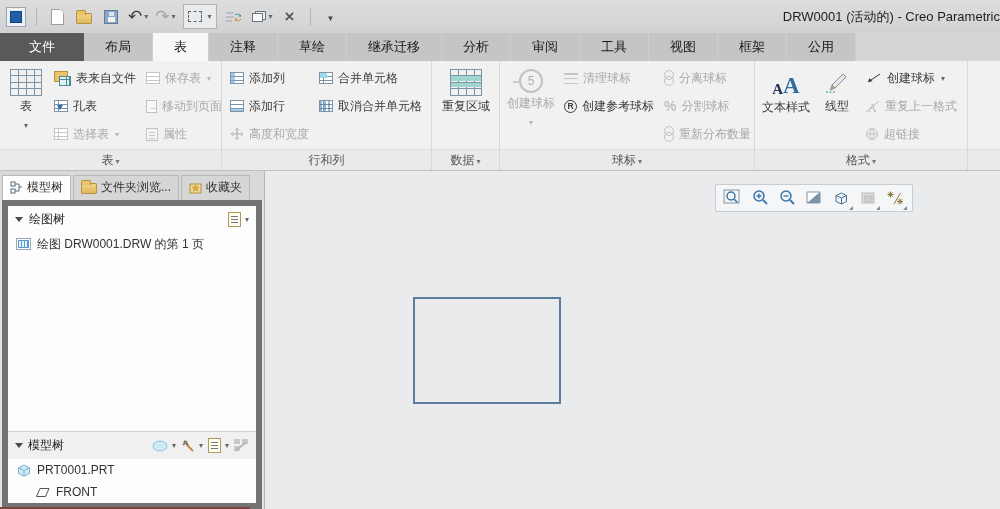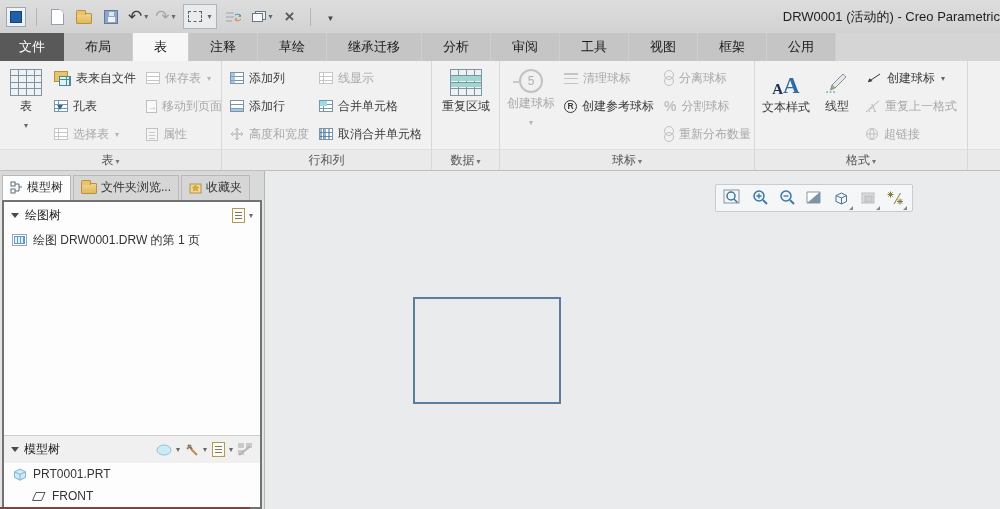--- a/index.html
+++ b/index.html
@@ -9,21 +9,21 @@
   
   .titlebar { height:33px; background:linear-gradient(#dddddd,#d2d2d2); display:flex; align-items:center; padding:0 6px; position:relative; }
   .qat { display:flex; align-items:center; gap:7px; }
   .vsep { width:1px; height:18px; background:#b5b5b5; margin:0 3px; }
   .qbtn { height:24px; min-width:20px; display:flex; align-items:center; justify-content:center; position:relative; }
   .title { position:absolute; left:340px; right:0; text-align:right; font-size:13px; color:#1e1e1e; pointer-events:none; }
   .ddg::after { content:"▾"; font-size:8px; color:#666; margin-left:2px; }
 
   
   .tabrow { height:28px; display:flex; background:#d5d5d5; }
-  .ftab { width:64px; background:#595959; color:#fff; font-size:13px; display:flex; align-items:center; justify-content:center; }
+  .ftab { width:84px; background:#595959; color:#fff; font-size:13px; display:flex; align-items:center; justify-content:center; }
   .tabs { display:flex; background:#c5c5c5; }
   .rtab { padding:0 21px; display:flex; align-items:center; font-size:13px; color:#1a1a1a; border-right:1px solid #cecece; white-space:nowrap; }
   .rtab.active { background:#f7f7f7; }
 
   
   .ribbon { height:110px; background:#f1f1f1; border-bottom:1px solid #bfbfbf; display:flex; }
   .rgroup { border-right:1px solid #d8d8d8; display:flex; flex-direction:column; flex:none; }
   .rbody { flex:1; display:flex; align-items:flex-start; padding:3px 2px 0 3px; }
   .rlabel { height:21px; line-height:21px; text-align:center; color:#555; background:#eaeaea; border-top:1px solid #e0e0e0; }
   .rlabel.arr::after { content:" ▾"; font-size:8px; color:#777; }
@@ -102,21 +102,21 @@
   .i-showhide::after { content:""; position:absolute; left:1px; top:11px; width:14px; height:1.5px; background:#b5b5b5; transform:rotate(-38deg); transform-origin:left; }
   .corner::after { content:""; position:absolute; right:0; bottom:0; border-left:4px solid transparent; border-bottom:4px solid #808890; }
 
   
   .main { display:flex; height:338px; }
   .lpanel { width:265px; background:#e4e4e4; border-right:1px solid #b5b5b5; display:flex; flex-direction:column; position:relative; }
   .lpanel::after { content:""; position:absolute; left:0; bottom:0; width:250px; height:2px; background:#7d4444; }
   .ptabs { display:flex; padding:4px 2px 0 2px; gap:2px; background:#d9d9d9; }
   .ptab { display:flex; align-items:center; gap:4px; padding:3px 7px 4px; border:1px solid #b9b9b9; border-bottom:none; background:#d6d6d6; white-space:nowrap; }
   .ptab.active { background:#fdfdfd; }
-  .pbody { flex:1; background:#fdfdfd; border:2px solid #737373; margin:0 2px; display:flex; flex-direction:column; overflow:hidden; }
+  .pbody { flex:1; background:#fdfdfd; border:6px solid #737373; margin:0 2px; display:flex; flex-direction:column; overflow:hidden; }
   .thead { height:27px; display:flex; align-items:center; gap:6px; padding:0 7px; }
   .tri { width:0; height:0; border-left:4px solid transparent; border-right:4px solid transparent; border-top:5px solid #4a4a4a; }
   .titem { height:22px; display:flex; align-items:center; gap:6px; padding-left:8px; color:#333; }
   .grow { flex:1; }
   .mhead { height:28px; border-top:1px solid #cfcfcf; background:#f0f0f0; display:flex; align-items:center; gap:5px; padding:0 7px; }
   .hicon { display:flex; align-items:center; gap:2px; }
 
   
   .canvas { flex:1; position:relative; background:#e9ebec; }
   .ctoolbar { position:absolute; left:450px; top:13px; height:28px; background:#f4f6f7; border:1px solid #c8ccd0; border-radius:2px; display:flex; align-items:center; padding:0 5px; gap:3px; }
@@ -247,24 +247,20 @@
         </div>
         <div class="sbtn dis">
           <svg width="14" height="14">
               <path d="M7 1v12M1 7h12" stroke="#c0c0c0" stroke-width="1.6" fill="none"></path>
               <path d="M7 1L4.8 3.2M7 1l2.2 2.2M7 13l-2.2-2.2M7 13l2.2-2.2M1 7l2.2-2.2M1 7l2.2 2.2M13 7l-2.2-2.2M13 7l-2.2 2.2" stroke="#c0c0c0" fill="none"></path>
             </svg>
           <span>高度和宽度</span>
         </div>
       </div>
       <div class="col">
-        <div class="sbtn dis">
-          <span class="t-ic c-gray"></span>
-          <span>线显示</span>
-        </div>
         <div class="sbtn">
           <span class="t-ic c-blue acc-cell"></span>
           <span>合并单元格</span>
         </div>
         <div class="sbtn">
           <span class="t-ic c-blue acc-stripes"></span>
           <span>取消合并单元格</span>
         </div>
       </div>
     </div>

